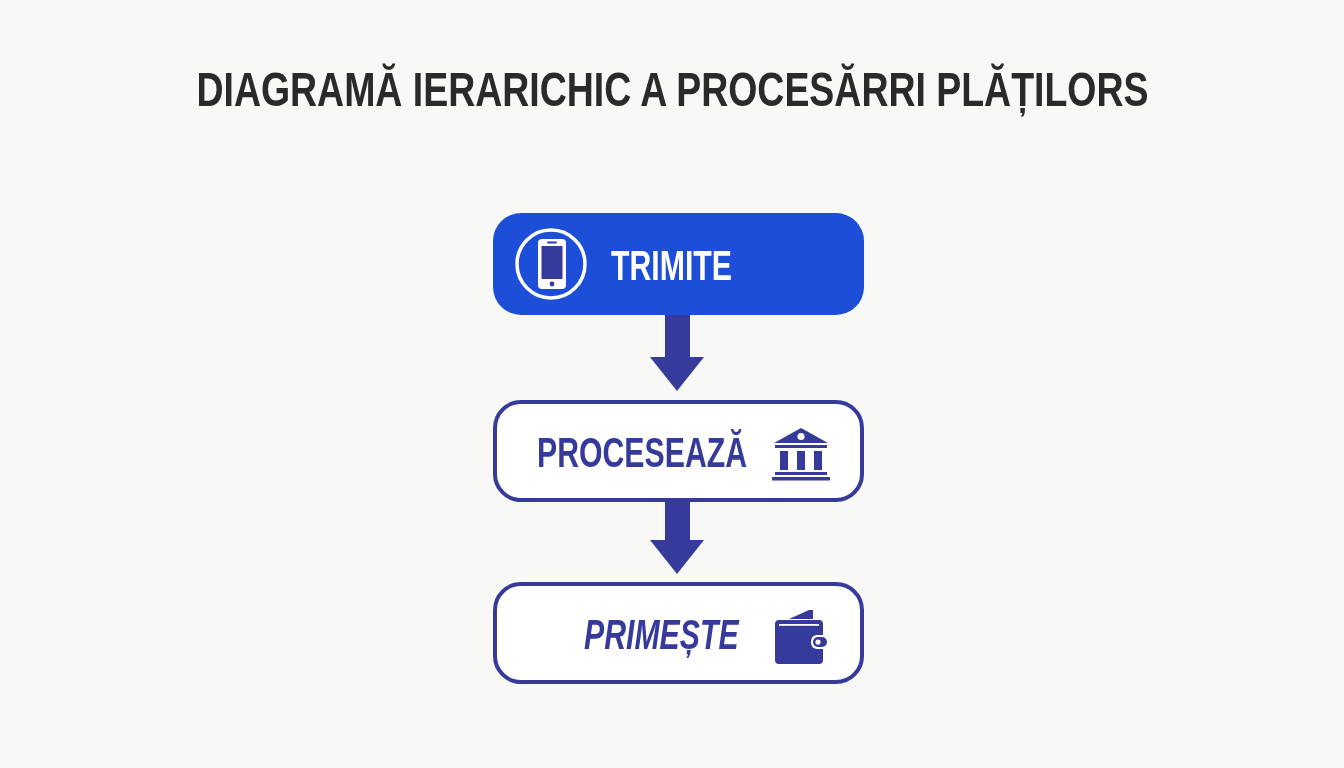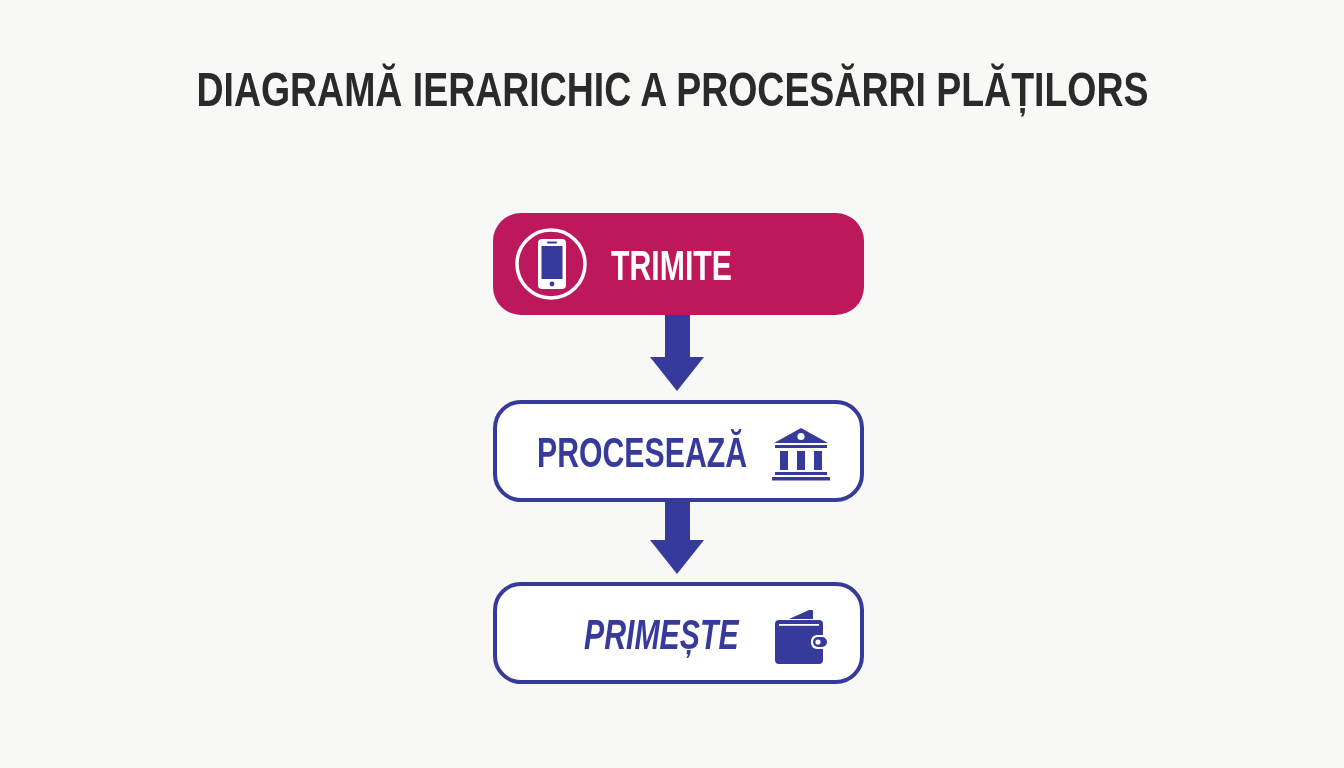--- a/index.html
+++ b/index.html
@@ -33,21 +33,21 @@
     .box {
       position: absolute;
       left: 493px;
       width: 371px;
       box-sizing: border-box;
       border-radius: 28px;
     }
     .box.filled {
       top: 213px;
       height: 102px;
-      background: #be185d;
+      background: #1d4ed8;
     }
     .box.outline {
       height: 102px;
       background: #ffffff;
       border: 4px solid #363a9b;
       padding-left: 24px;
     }
     .box.b2 { top: 400px; }
     .box.b3 { top: 582px; font-style: italic; }
 

